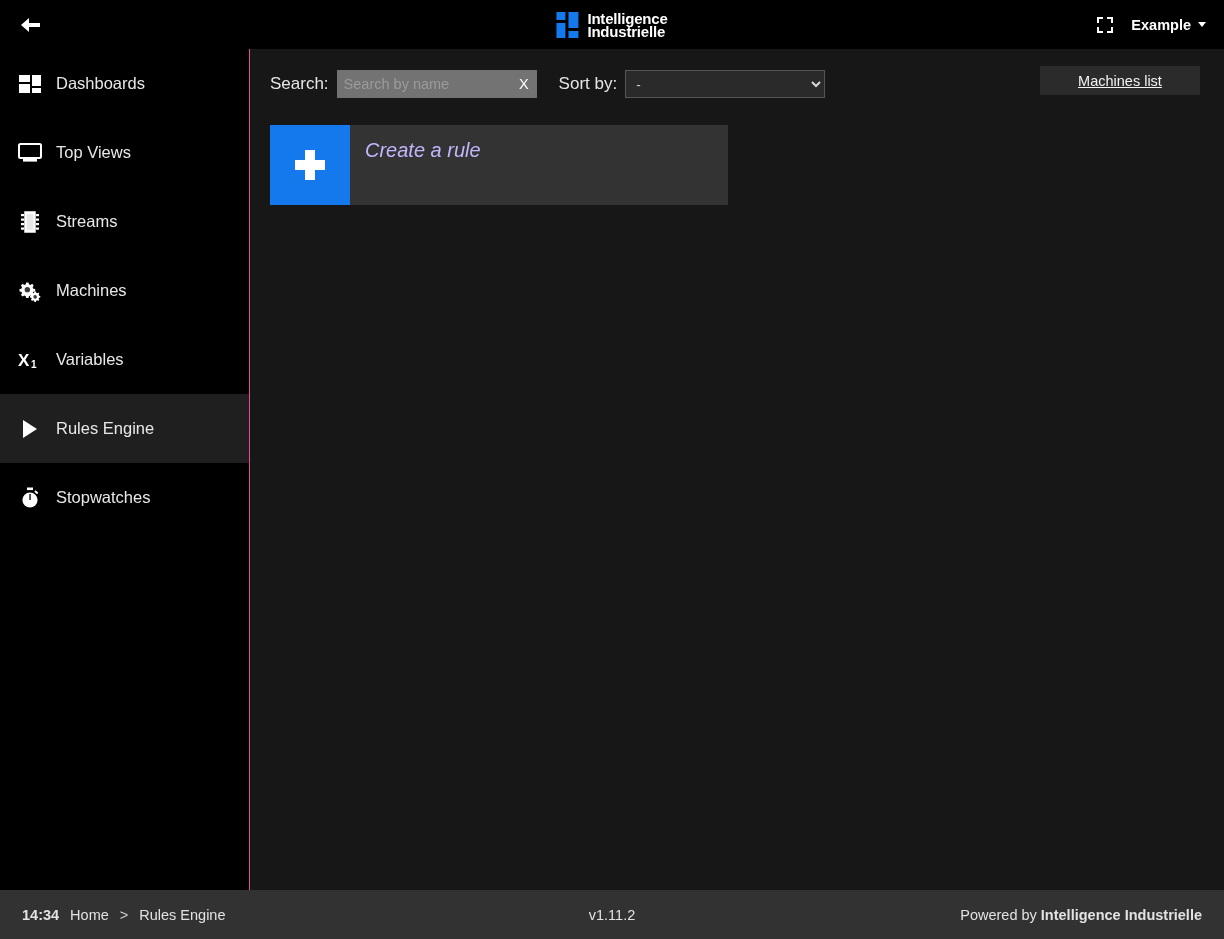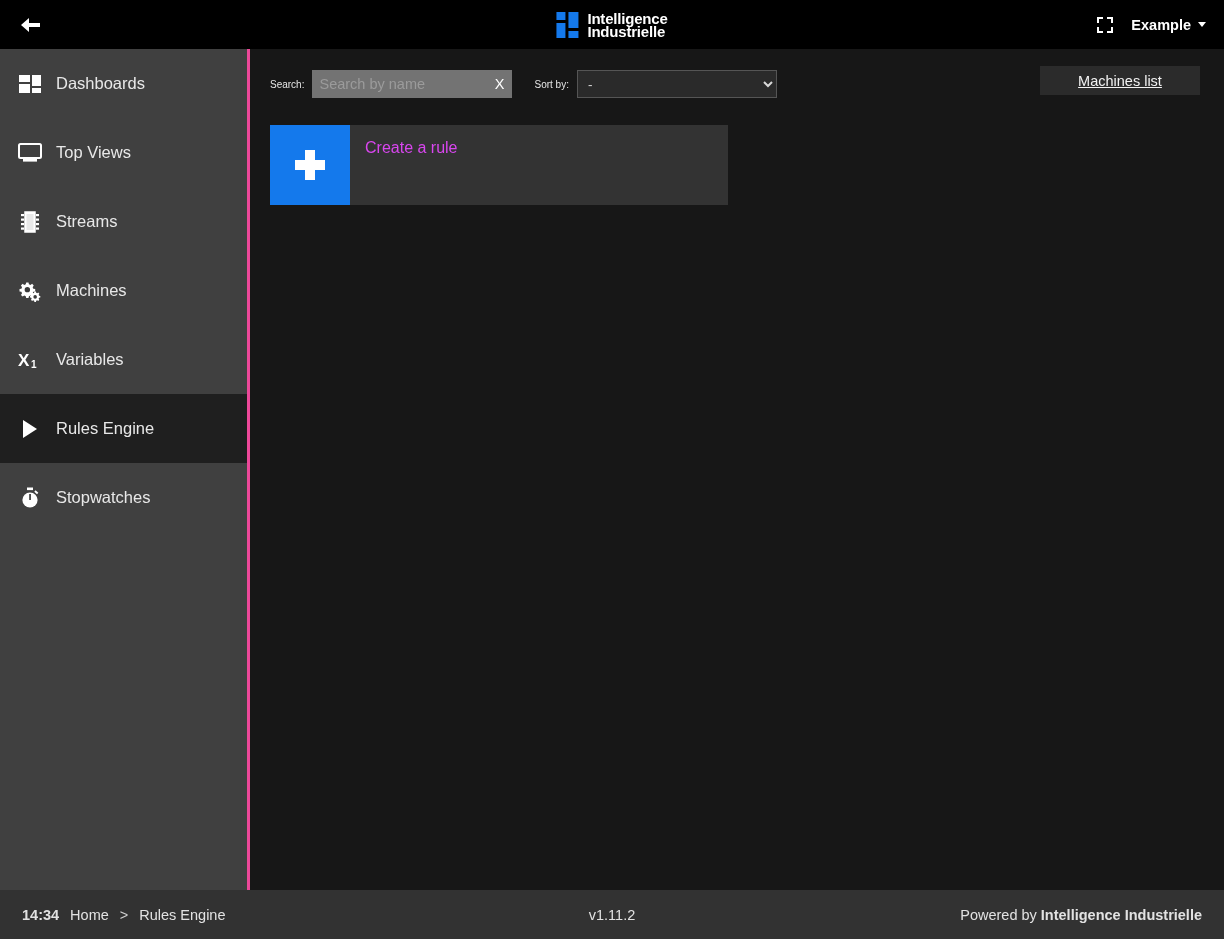--- a/index.html
+++ b/index.html
@@ -118,22 +118,22 @@
   .body-row {
     display: flex;
     flex: 1 1 auto;
     min-height: 0;
   }
 
   
   .sidebar {
     width: 250px;
     min-width: 250px;
-    background: #404040;
-    border-right: 3px solid #ec4899;
+    background: #000000;
+    border-right: 1px solid #ec4899;
     padding-top: 0;
   }
   .nav-item {
     height: 69px;
     display: flex;
     align-items: center;
     padding-left: 18px;
     gap: 14px;
     color: #e8e8e8;
     font-size: 16.5px;
@@ -166,21 +166,21 @@
 
   .toolbar {
     display: flex;
     align-items: center;
     gap: 0;
     position: relative;
     height: 30px;
   }
   .toolbar-label {
     color: #e6e6e6;
-    font-size: 10px;
+    font-size: 17px;
     margin-right: 8px;
     white-space: nowrap;
   }
   .search-wrap {
     position: relative;
     width: 200px;
     height: 28px;
     background: #737373;
     display: flex;
     align-items: center;
@@ -270,22 +270,23 @@
   .plus .h { left: 0; top: 10px; width: 30px; height: 10px; }
   .plus .v { left: 10px; top: 0; width: 10px; height: 30px; }
 
   .card-body {
     flex: 1;
     display: flex;
     align-items: flex-start;
     padding: 14px 0 0 15px;
   }
   .card-title {
-    color: #d946ef;
-    font-size: 16px;
+    color: #c4b5fd;
+    font-size: 20px;
+    font-style: italic;
   }
 
   
   .footer {
     height: 49px;
     min-height: 49px;
     background: #323232;
     display: flex;
     align-items: center;
     position: relative;

